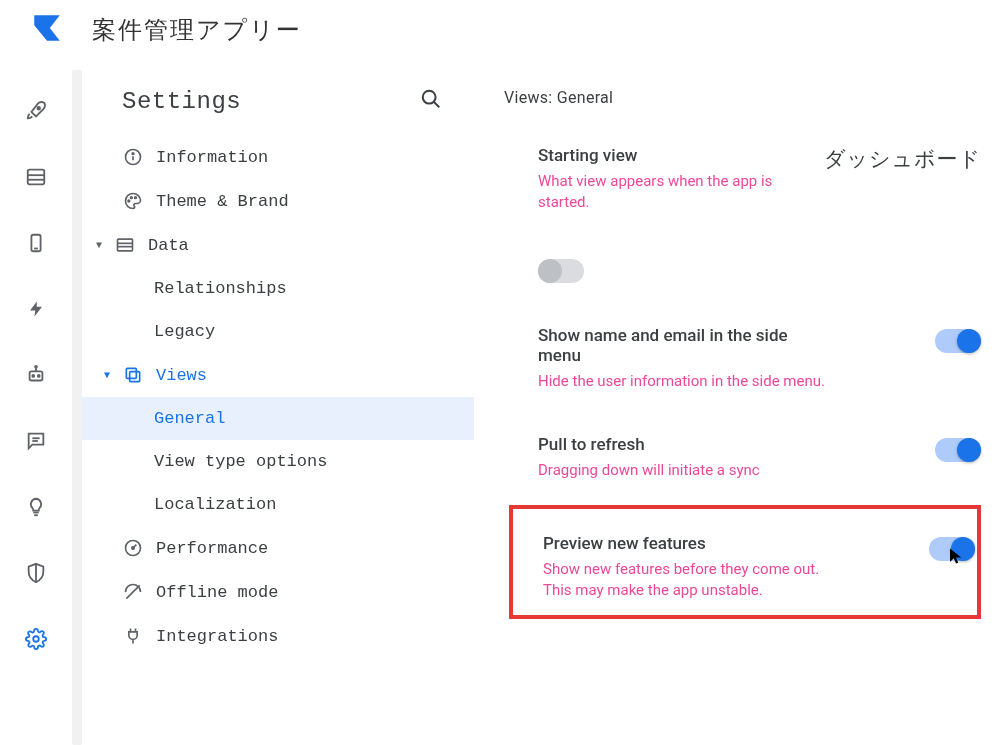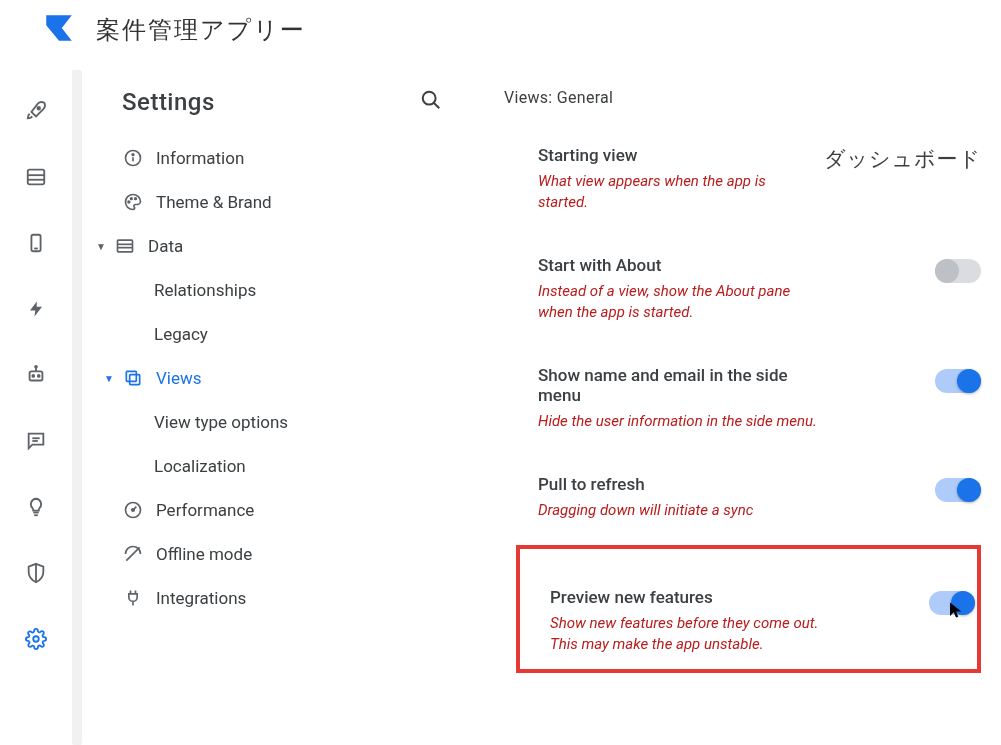--- a/index.html
+++ b/index.html
@@ -1,29 +1,29 @@
 <!DOCTYPE html>
 <html><head>
 <meta charset="utf-8">
 <style>
 * { box-sizing: border-box; margin: 0; padding: 0; }
 body { font-family: Roboto, "Helvetica Neue", Arial, sans-serif; background: #fff; color: #202124; width: 1001px; height: 745px; overflow: hidden; }
 
-.topbar { display: flex; align-items: center; height: 60px; padding-left: 42px; gap: 20px; }
+.topbar { display: flex; align-items: center; height: 60px; padding-left: 30px; gap: 28px; }
 .topbar .logo { color: #1a73e8; }
 .app-title { font-size: 24px; font-weight: 300; color: #333; letter-spacing: 2px; }
 
 .main { display: flex; height: calc(100% - 60px); }
 
 .rail { width: 72px; display: flex; flex-direction: column; align-items: center; gap: 40px; padding-top: 40px; color: #5f6368; }
 .rail .rail-item { cursor: pointer; }
 
 .scroll-edge { width: 10px; background: #f1f1f1; border-radius: 2px; margin-top: 10px; }
 
-.side-panel { width: 392px; padding: 28px 0 0 0; }
+.side-panel { width: 392px; padding: 28px 0 0 0; font-family: Liberation Mono, monospace; }
 .side-header { display: flex; align-items: center; justify-content: space-between; padding: 0 32px 20px 40px; }
 .side-header h2 { font-size: 24px; font-weight: 500; color: #3c4043; letter-spacing: 0.5px; }
 .side-header .search { color: #5f6368; cursor: pointer; }
 
 .nav { list-style: none; font-size: 17px; }
 .nav li { display: flex; align-items: center; gap: 12px; padding: 12px 20px 12px 40px; cursor: pointer; color: #3c4043; }
 .nav li .icon { width: 22px; display:flex; align-items:center; justify-content:center; color:#5f6368; }
 .nav li.parent { position: relative; padding-left: 32px; }
 .nav li.parent .caret { position: absolute; left: 14px; font-size: 10px; color:#5f6368; }
 .nav li.sub { padding-left: 72px; color: #3c4043; }
@@ -31,30 +31,30 @@
 .nav li.views-parent { color:#1a73e8; padding-left: 40px; position:relative;}
 .nav li.views-parent .caret { position:absolute; left:22px; color:#1a73e8; font-size:10px;}
 .nav li.views-parent .icon{color:#1a73e8;}
 
 .content { flex: 1; padding: 28px 20px 0 30px; }
 .content h2 { font-size: 16px; font-weight: 400; color: #3c4043; margin-bottom: 20px; letter-spacing: 0.3px;}
 
 .setting { display: flex; align-items: flex-start; justify-content: space-between; padding: 18px 0 24px 34px; gap: 20px;}
 .setting .txt { max-width: 290px; }
 .setting .title { font-size: 17px; font-weight: 500; color: #3c4043; margin-bottom: 6px; }
-.setting .desc { font-size: 15px; color: #b91c1c; line-height: 1.4; font-style: italic; }
+.setting .desc { font-size: 15px; color: #ec4899; line-height: 1.4; }
 .setting .value { font-size: 21px; color:#3c4043; letter-spacing:1px; white-space:nowrap;}
 
 .toggle { width: 46px; height: 24px; border-radius: 12px; position: relative; background: #dadce0; flex-shrink: 0; margin-top: 4px; cursor:pointer;}
 .toggle .knob { width: 24px; height: 24px; border-radius: 50%; background: #fff; position: absolute; left: 0; top: 0; box-shadow: 0 1px 3px rgba(0,0,0,0.3); }
 .toggle.on { background: #aecbfa; }
 .toggle.on .knob { background: #1a73e8; left: auto; right: 0; }
 .toggle.off .knob { background: #bdc1c6; box-shadow:none; }
 
-.highlight { border: 4px solid #e53935; padding: 20px 2px 0 0; margin-left:12px;}
+.highlight { border: 4px solid #e53935; padding: 6px 2px 0 0; margin-left:5px;}
 
 .cursor { position: absolute;}
 </style>
 </head>
 <body>
 
 <div class="topbar">
   <span class="logo">
     <svg width="34" height="34" viewBox="0 0 24 24">
         <path fill="#1a73e8" d="M3 3 L21 3 L14 12 L21 21 L12 21 L3 10 Z"></path>
@@ -163,20 +163,23 @@
       <li class="views-parent">
           <span class="caret">▼</span>
           <span class="icon">
             <svg width="20" height="20" viewBox="0 0 24 24" fill="none" stroke="#1a73e8" stroke-width="2">
               <rect x="8" y="8" width="12" height="12" rx="1"></rect>
               <rect x="4" y="4" width="12" height="12" rx="1"></rect>
             </svg>
           </span>
           <span>Views</span>
         </li>
+      <li class="sub active">
+          <span>General</span>
+        </li>
       <li class="sub">
           <span>View type options</span>
         </li>
       <li class="sub">
           <span>Localization</span>
         </li>
       <li>
           <span class="icon">
             <svg width="20" height="20" viewBox="0 0 24 24" fill="none" stroke="#5f6368" stroke-width="2">
               <circle cx="12" cy="12" r="9"></circle>
@@ -211,24 +214,20 @@
 
     <div class="setting">
       <div class="txt">
         <div class="title">Starting view</div>
         <div class="desc">What view appears when the app is started.</div>
       </div>
       <div class="value">ダッシュボード</div>
     </div>
 
     <div class="setting">
-      <div class="txt">
-        <div class="title">Start with About</div>
-        <div class="desc">Instead of a view, show the About pane when the app is started.</div>
-      </div>
       <div class="toggle off">
           <div class="knob"></div>
         </div>
     </div>
 
     <div class="setting">
       <div class="txt">
         <div class="title">Show name and email in the side menu</div>
         <div class="desc">Hide the user information in the side menu.</div>
       </div>

